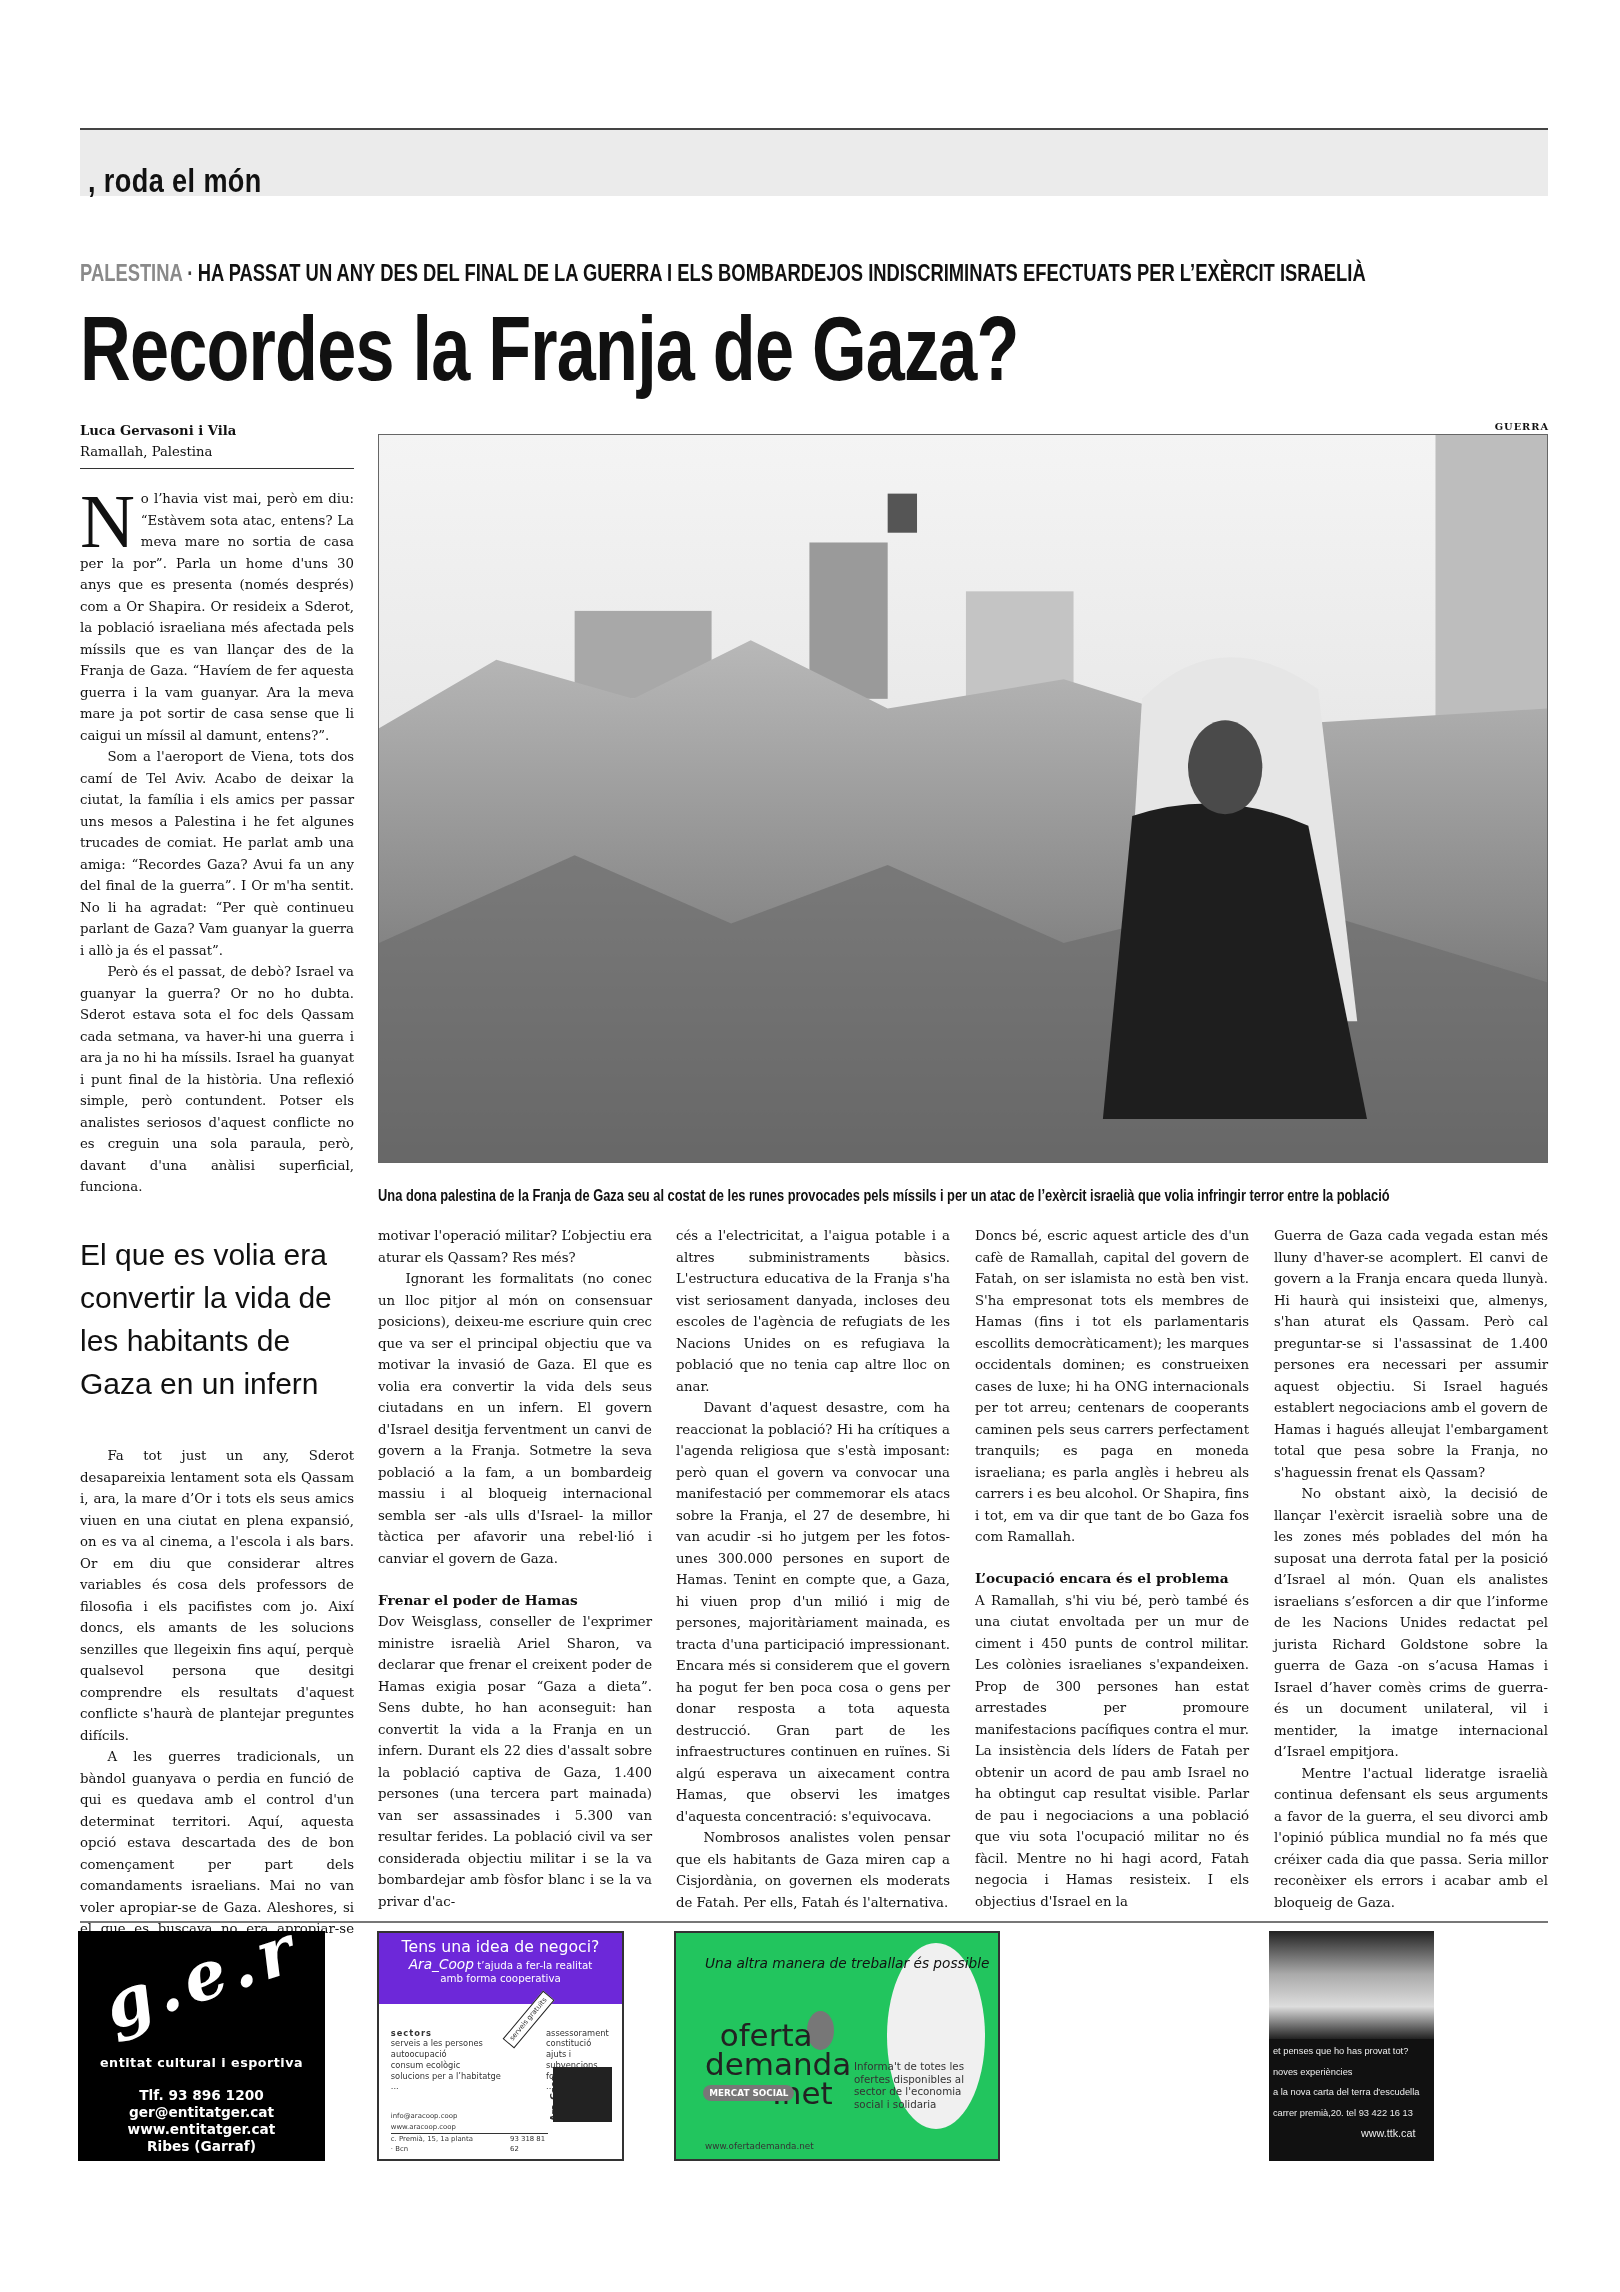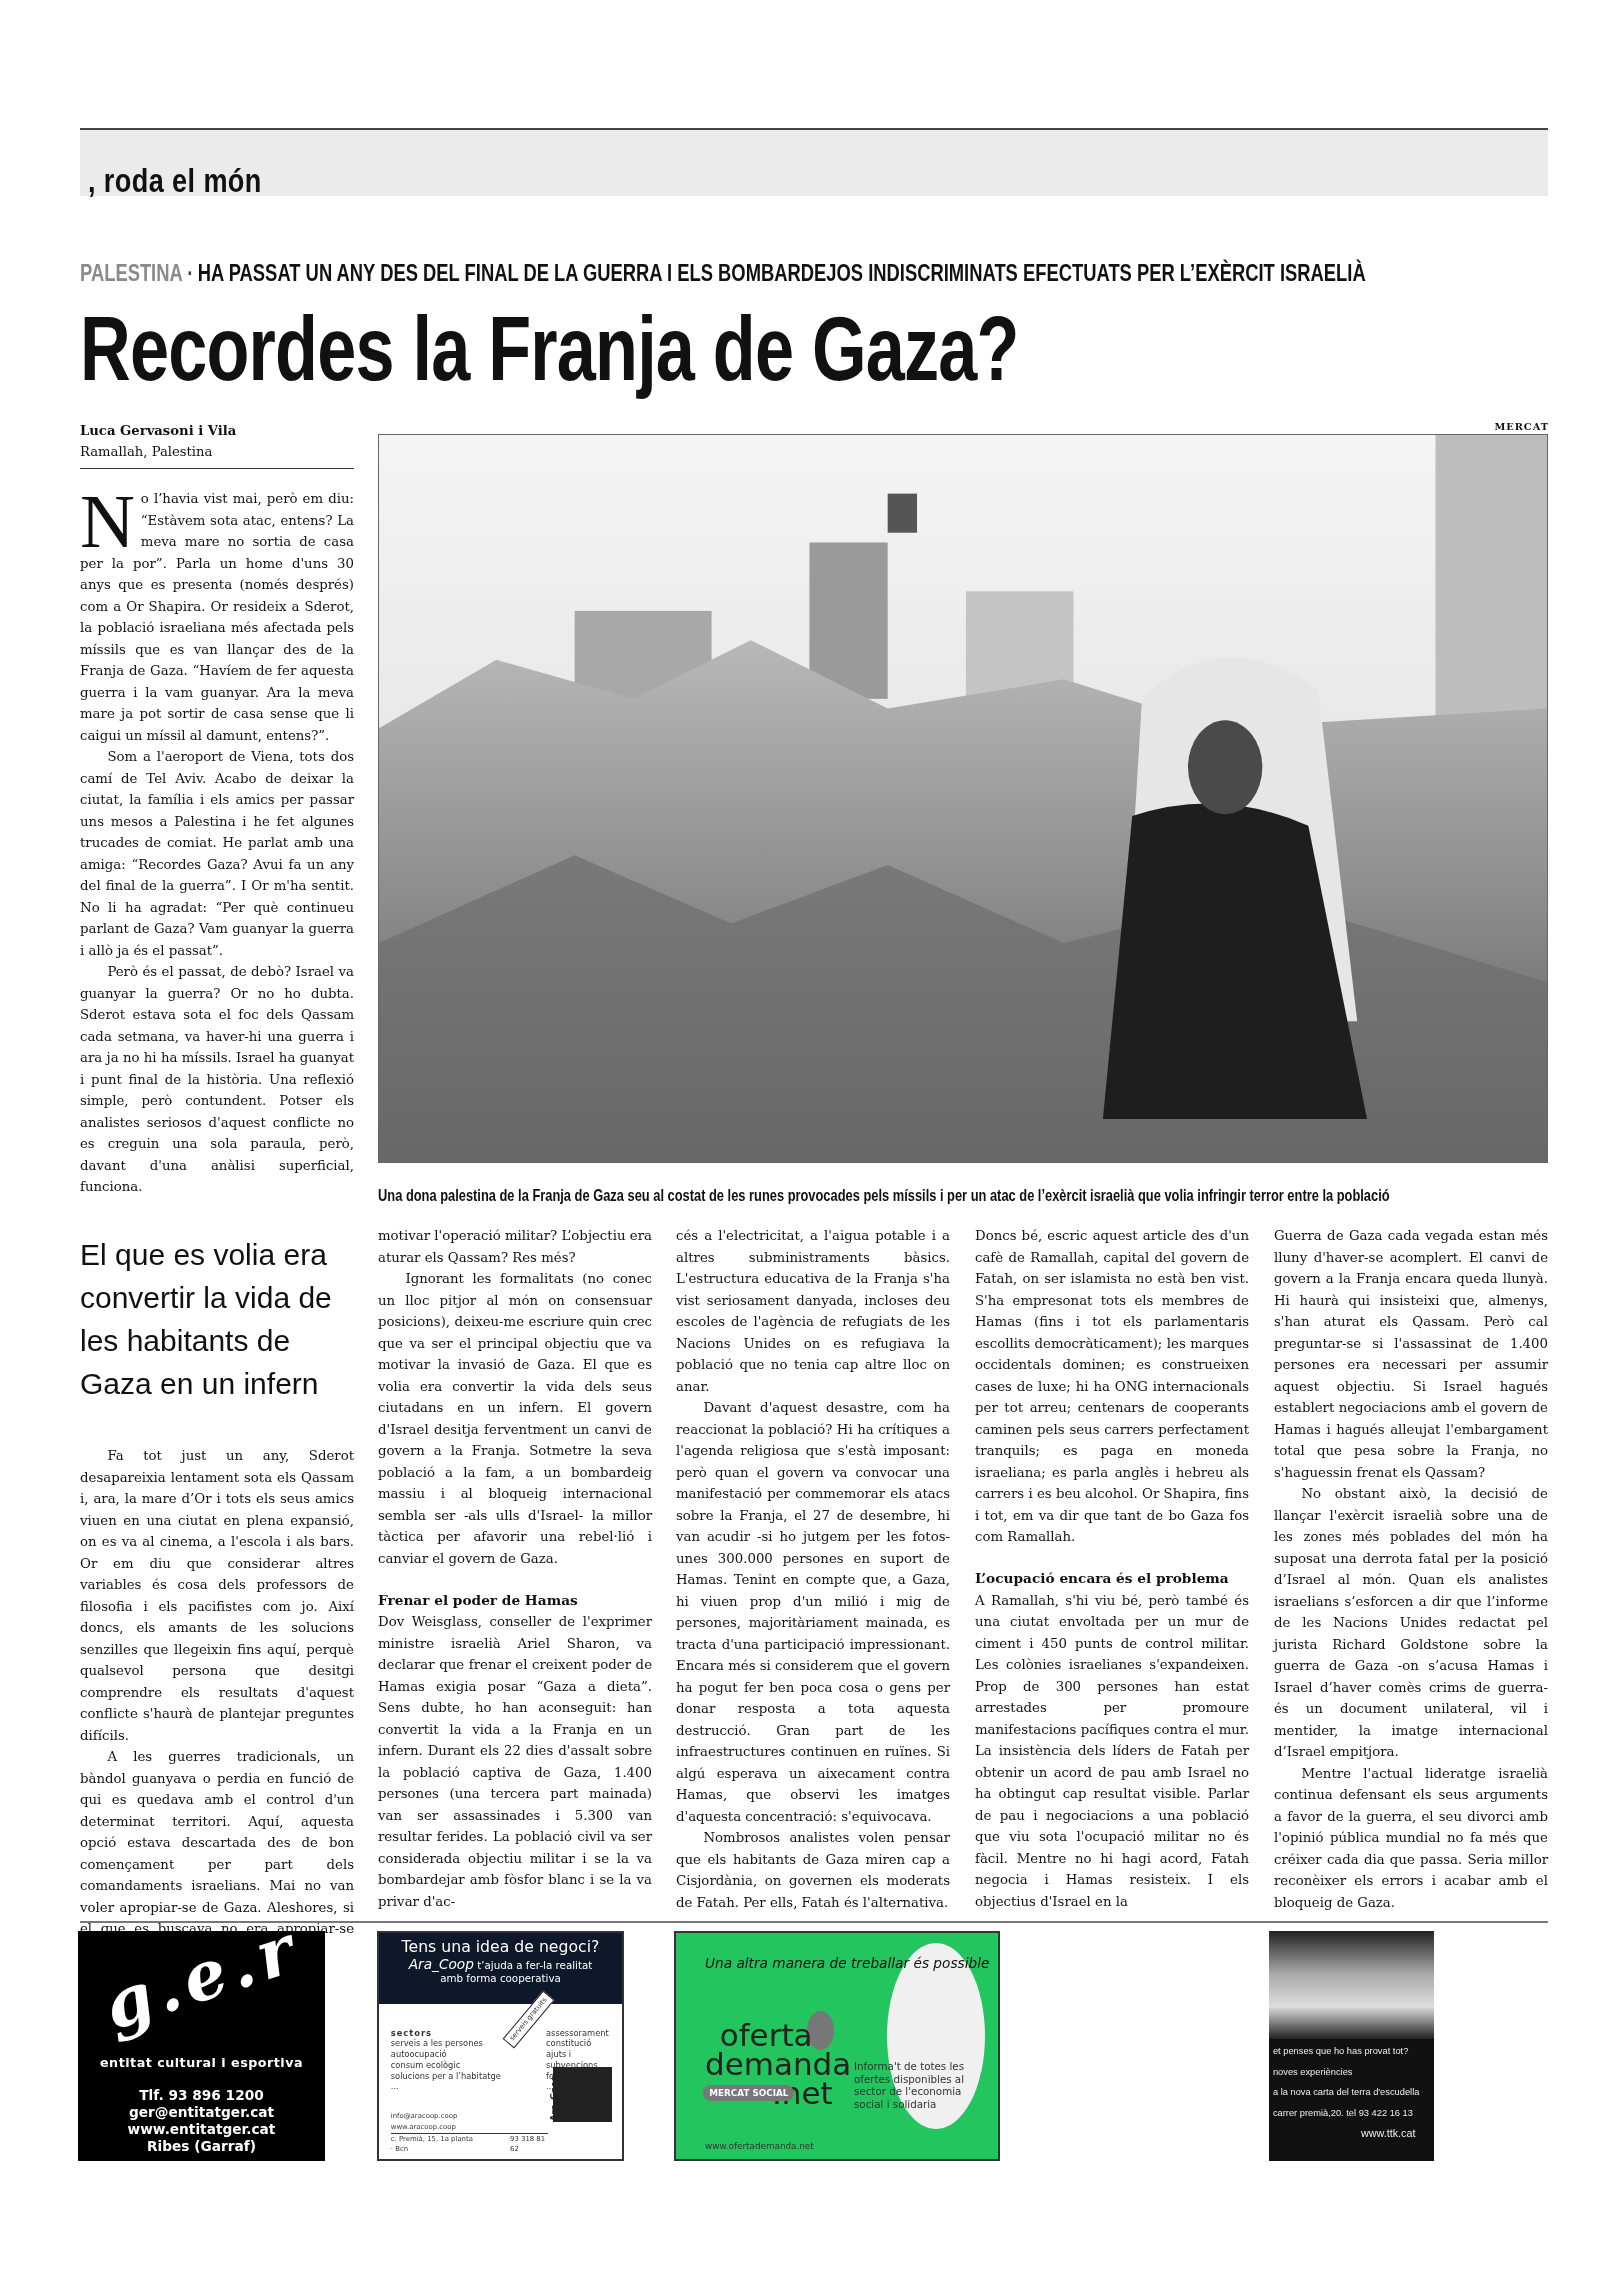--- a/index.html
+++ b/index.html
@@ -38,21 +38,21 @@
 
   .bottom-rule { position: absolute; left: 80px; top: 1921px; width: 1468px; height: 2px; background: #777; }
 
   .ad { position: absolute; top: 1931px; height: 230px; overflow: hidden; }
   .ad-ger { left: 78px; width: 247px; background: #000; color: #fff; text-align: center; font-family: "DejaVu Sans", sans-serif; }
   .ad-ger .logo { font-family: "DejaVu Serif", serif; font-style: italic; font-size: 67px; font-weight: bold; margin-top: 5.9px; transform: rotate(-18deg); display: inline-block; letter-spacing: 5.9px; }
   .ad-ger .sub { font-weight: bold; font-size: 12.7px; margin-top: 39px; letter-spacing: 0.5px; }
   .ad-ger .contact { font-weight: bold; font-size: 13.7px; line-height: 16.7px; margin-top: 17.6px; }
 
   .ad-aracoop { left: 377px; width: 247px; border: 2px solid #333; background: #fff; font-family: "DejaVu Sans", sans-serif; }
-  .ad-aracoop .top { background: #0f172a; color: #fff; height: 71px; text-align: center; padding-top: 3.9px; }
+  .ad-aracoop .top { background: #6d28d9; color: #fff; height: 71px; text-align: center; padding-top: 3.9px; }
   .ad-aracoop .q { font-size: 15.7px; }
   .ad-aracoop .l2 { font-size: 10.3px; }
   .ad-aracoop .l2 i { font-size: 13.7px; }
   .ad-aracoop .l3 { font-size: 10.3px; }
   .ad-aracoop .body { position: relative; height: 157px; font-size: 8.3px; line-height: 10.8px; color: #333; }
   .ad-aracoop .sectors { position: absolute; left: 11.8px; top: 23.5px; }
   .ad-aracoop .sectors b { letter-spacing: 1px; }
   .ad-aracoop .services { position: absolute; left: 167px; top: 23.5px; }
   .ad-aracoop .badge { position: absolute; left: 118px; top: 7.8px; font-size: 6.9px; border: 1.5px solid #222; padding: 1px 3.9px; transform: rotate(-50deg); background: #fff; }
   .ad-aracoop .logo-box { position: absolute; right: 9.8px; top: 63px; width: 59px; height: 55px; background: #222; }
@@ -107,21 +107,21 @@
   <span class="author">Luca Gervasoni i Vila</span>
   <span class="place">Ramallah, Palestina</span>
 </div>
 
 <div class="col" style="left:80px; top:488px; width:274px;">
   <p class="noindent"><span class="dropcap">N</span><span>o l’havia vist mai, però em diu: “Estàvem sota atac, entens? La meva mare no sortia de casa per la por”. Parla un home d'uns 30 anys que es presenta (només després) com a Or Shapira. Or resideix a Sderot, la població israeliana més afectada pels míssils que es van llançar des de la Franja de Gaza. “Havíem de fer aquesta guerra i la vam guanyar. Ara la meva mare ja pot sortir de casa sense que li caigui un míssil al damunt, entens?”.</span></p>
   <p>Som a l'aeroport de Viena, tots dos camí de Tel Aviv. Acabo de deixar la ciutat, la família i els amics per passar uns mesos a Palestina i he fet algunes trucades de comiat. He parlat amb una amiga: “Recordes Gaza? Avui fa un any del final de la guerra”. I Or m'ha sentit. No li ha agradat: “Per què continueu parlant de Gaza? Vam guanyar la guerra i allò ja és el passat”.</p>
   <p>Però és el passat, de debò? Israel va guanyar la guerra? Or no ho dubta. Sderot estava sota el foc dels Qassam cada setmana, va haver-hi una guerra i ara ja no hi ha míssils. Israel ha guanyat i punt final de la història. Una reflexió simple, però contundent. Potser els analistes seriosos d'aquest conflicte no es creguin una sola paraula, però, davant d'una anàlisi superficial, funciona.</p>
 </div>
 
-<div class="photo-credit">MERCAT</div>
+<div class="photo-credit">GUERRA</div>
 <div class="photo">
   <svg viewBox="0 0 1194 744" preserveAspectRatio="none">
     <defs>
       <linearGradient id="sky" x1="0" y1="0" x2="0" y2="1">
         <stop offset="0" stop-color="#f4f4f4"></stop>
         <stop offset="1" stop-color="#d8d8d8"></stop>
       </linearGradient>
       <linearGradient id="rubble" x1="0" y1="0" x2="0" y2="1">
         <stop offset="0" stop-color="#b8b8b8"></stop>
         <stop offset="0.5" stop-color="#8c8c8c"></stop>

